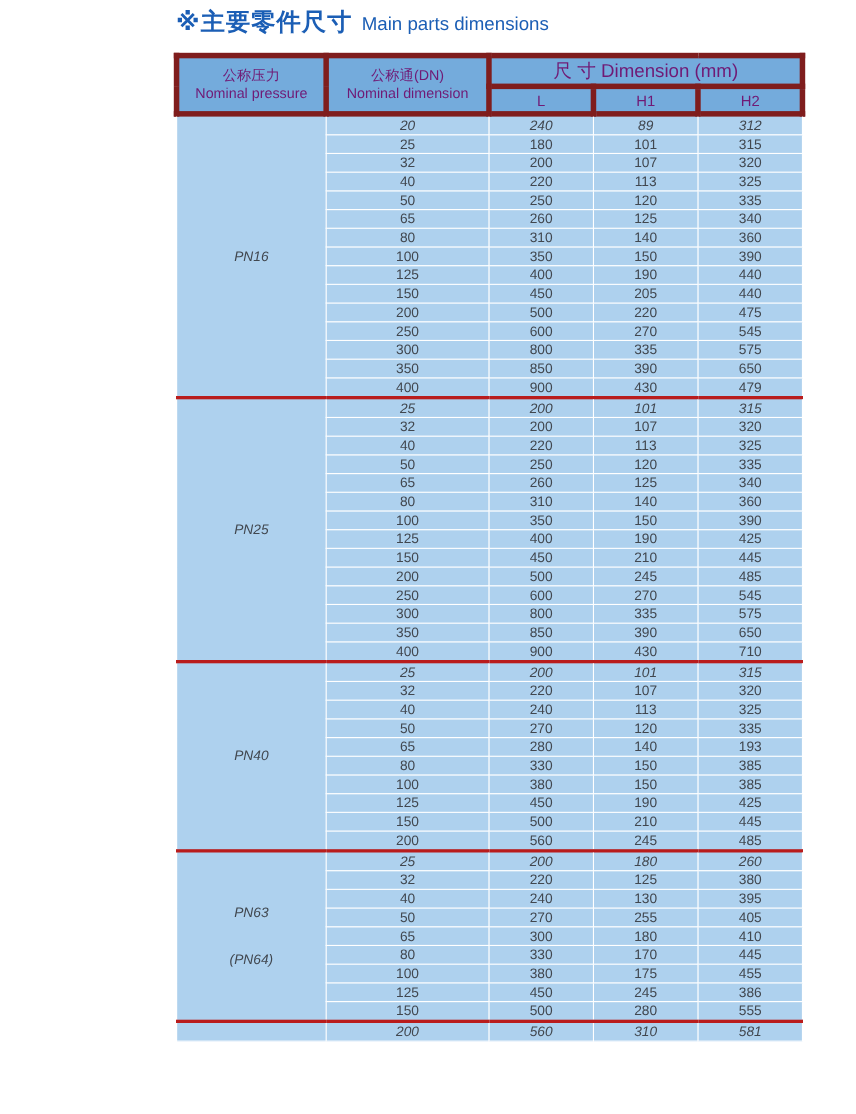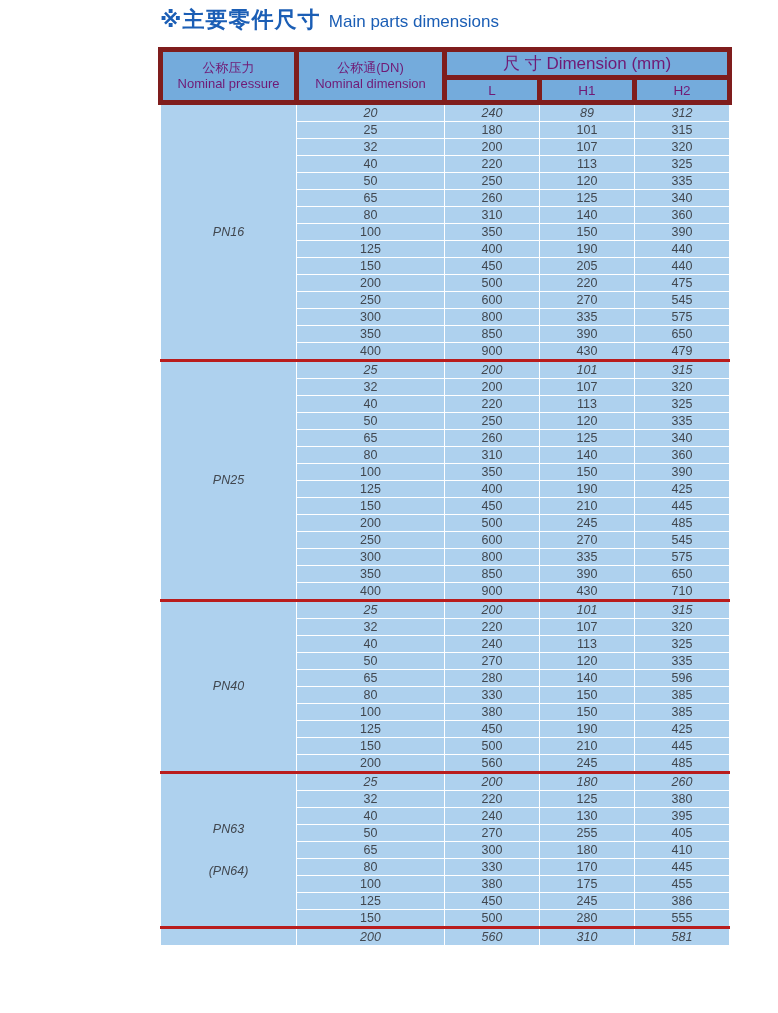--- a/index.html
+++ b/index.html
@@ -324,21 +324,21 @@
           <tr>
             <td>50</td>
             <td>270</td>
             <td>120</td>
             <td>335</td>
           </tr>
           <tr>
             <td>65</td>
             <td>280</td>
             <td>140</td>
-            <td>596</td>
+            <td>193</td>
           </tr>
           <tr>
             <td>80</td>
             <td>330</td>
             <td>150</td>
             <td>385</td>
           </tr>
           <tr>
             <td>100</td>
             <td>380</td>

